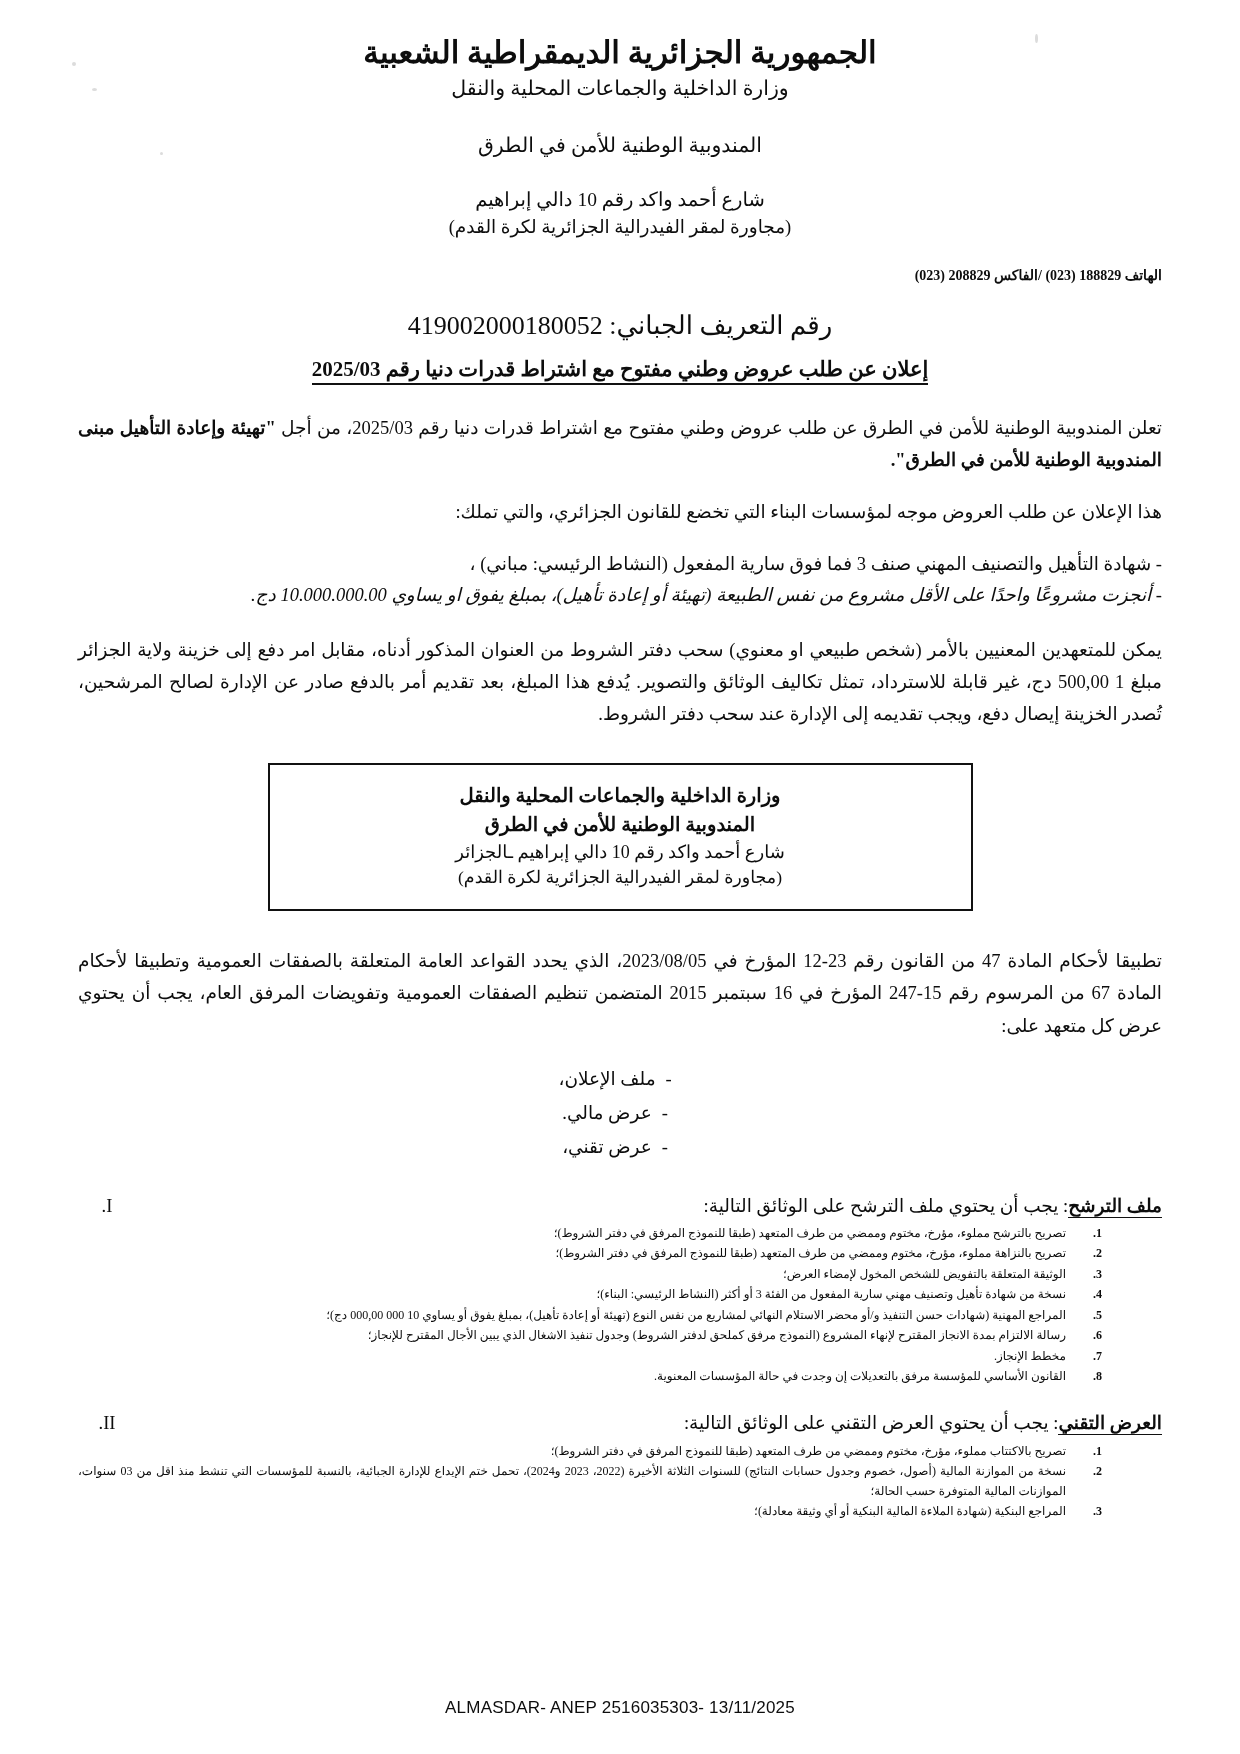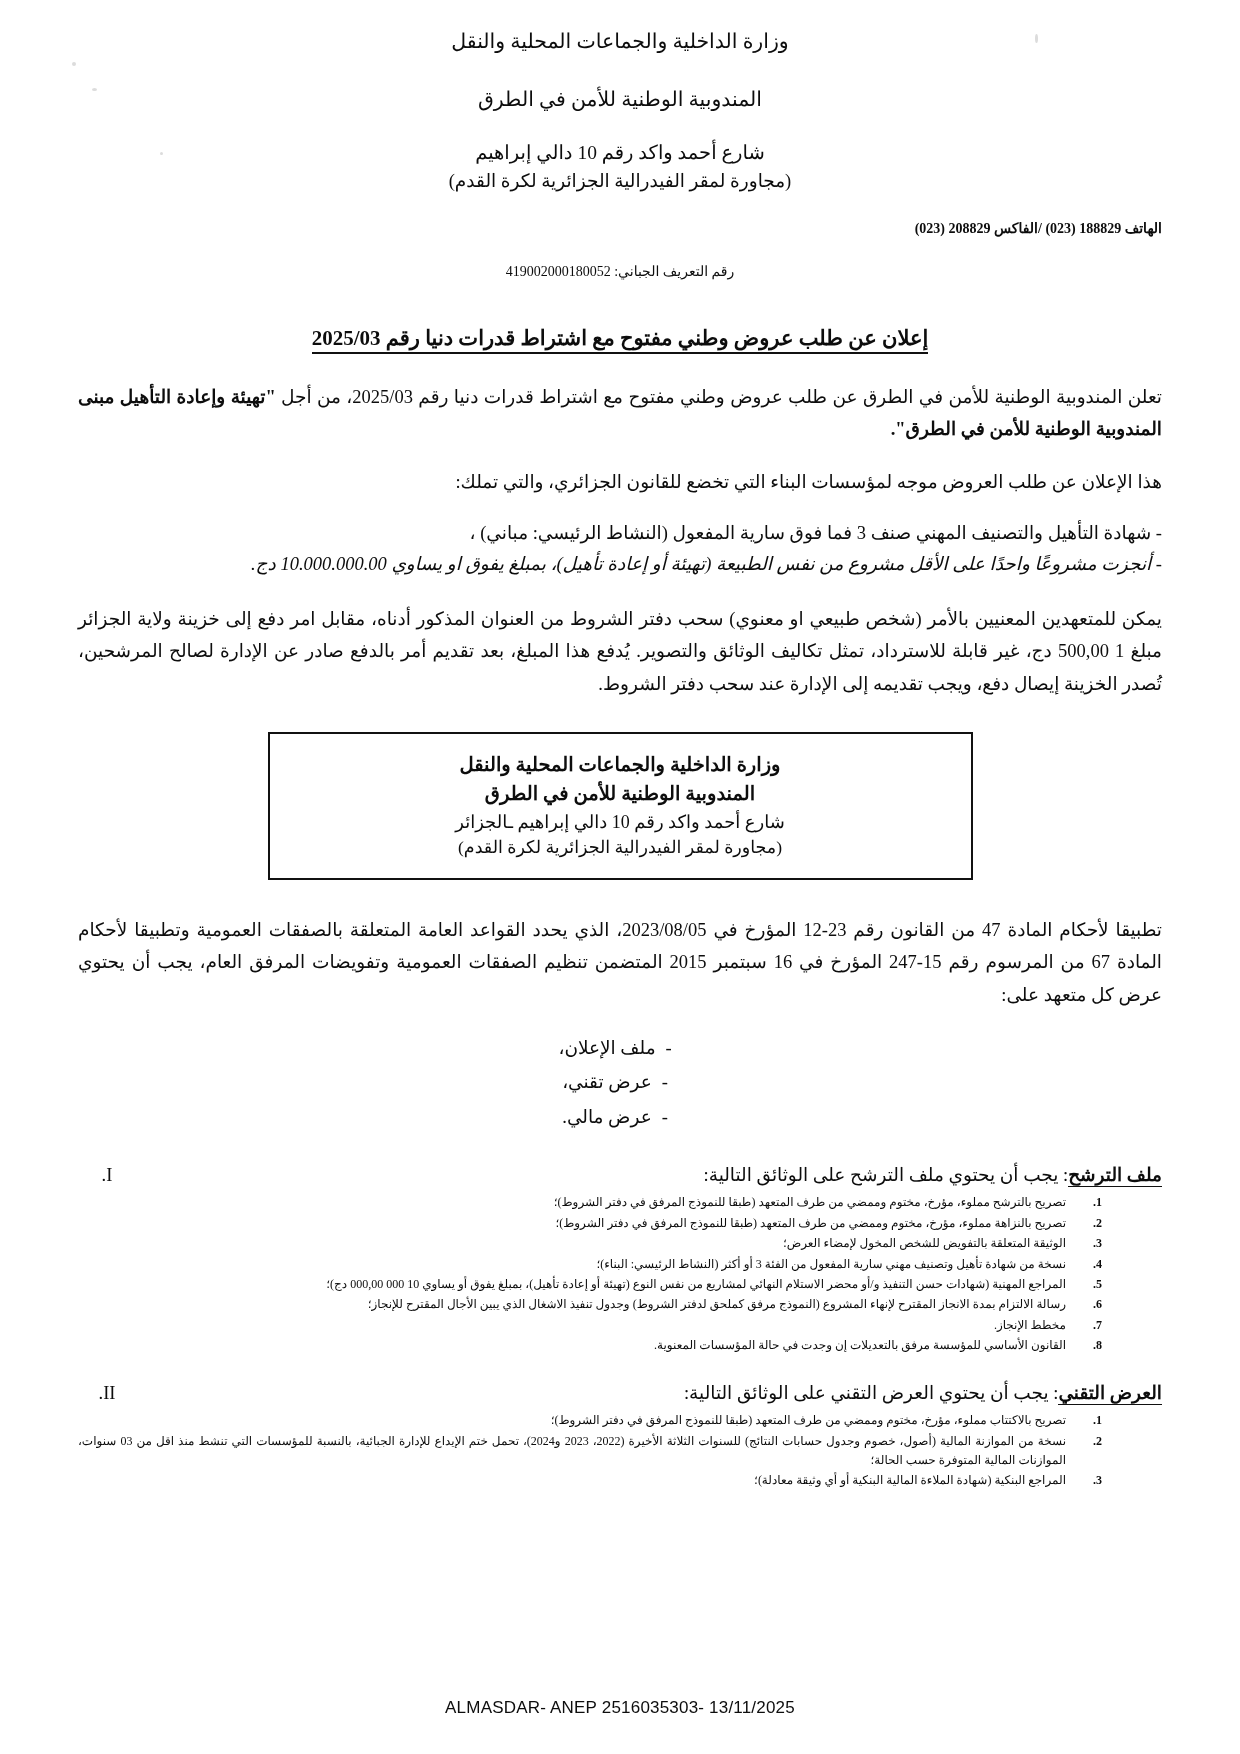--- a/index.html
+++ b/index.html
@@ -63,22 +63,22 @@
     line-height: 1.45;
     margin-bottom: 26px;
   }
   .hdr-phone {
     font-size: 14px;
     font-weight: bold;
     margin-bottom: 26px;
   }
   .hdr-nif {
     text-align: center;
-    font-size: 14px;
-    margin-bottom: 43px;
+    font-size: 26px;
+    margin-bottom: 13px;
   }
 
   
   .doc-title {
     text-align: center;
     font-size: 21px;
     font-weight: bold;
     line-height: 1.5;
     margin: 0 auto 26px auto;
     width: 660px;
@@ -237,20 +237,21 @@
 
 <div class="page">
 
   <div class="speckle" style="top:34px;left:1035px;width:3px;height:9px;"></div>
   <div class="speckle" style="top:62px;left:72px;width:4px;height:4px;"></div>
   <div class="speckle" style="top:88px;left:92px;width:5px;height:3px;"></div>
   <div class="speckle" style="top:152px;left:160px;width:3px;height:3px;"></div>
 
   <div class="content">
 
+    <div class="hdr-country">الجمهورية الجزائرية الديمقراطية الشعبية</div>
     <div class="hdr-ministry">وزارة الداخلية والجماعات المحلية والنقل</div>
 
     <div class="hdr-delegation">المندوبية الوطنية للأمن في الطرق</div>
 
     <div class="hdr-address1">شارع أحمد واكد رقم 10 دالي إبراهيم</div>
     <div class="hdr-address2">(مجاورة لمقر الفيدرالية الجزائرية لكرة القدم)</div>
 
     <div class="hdr-phone">الهاتف 188829 (023) /الفاكس 208829 (023)</div>
 
     <div class="hdr-nif">رقم التعريف الجباني: 419002000180052</div>
@@ -271,22 +272,22 @@
       <div class="l1">وزارة الداخلية والجماعات المحلية والنقل</div>
       <div class="l2">المندوبية الوطنية للأمن في الطرق</div>
       <div class="l3">شارع أحمد واكد رقم 10 دالي إبراهيم ـالجزائر</div>
       <div class="l4">(مجاورة لمقر الفيدرالية الجزائرية لكرة القدم)</div>
     </div>
 
     <p class="body">تطبيقا لأحكام المادة 47 من القانون رقم 23-12 المؤرخ في 2023/08/05، الذي يحدد القواعد العامة المتعلقة بالصفقات العمومية وتطبيقا لأحكام المادة 67 من المرسوم رقم 15-247 المؤرخ في 16 سبتمبر 2015 المتضمن تنظيم الصفقات العمومية وتفويضات المرفق العام، يجب أن يحتوي عرض كل متعهد على:</p>
 
     <ul class="dash-list">
       <li><span class="dash">-</span><span>ملف الإعلان،</span></li>
+      <li><span class="dash">-</span><span>عرض مالي.</span></li>
       <li><span class="dash">-</span><span>عرض تقني،</span></li>
-      <li><span class="dash">-</span><span>عرض مالي.</span></li>
     </ul>
 
     <div class="section">
       <div class="sec-head">
         <div class="sec-title-wrap"><span class="sec-title-u">ملف الترشح</span><span>: يجب أن يحتوي ملف الترشح على الوثائق التالية:</span></div>
         <div class="sec-roman">I.</div>
       </div>
       <ol class="docs">
         <li>تصريح بالترشح مملوء، مؤرخ، مختوم وممضي من طرف المتعهد (طبقا للنموذج المرفق في دفتر الشروط)؛</li>
         <li>تصريح بالنزاهة مملوء، مؤرخ، مختوم وممضي من طرف المتعهد (طبقا للنموذج المرفق في دفتر الشروط)؛</li>

